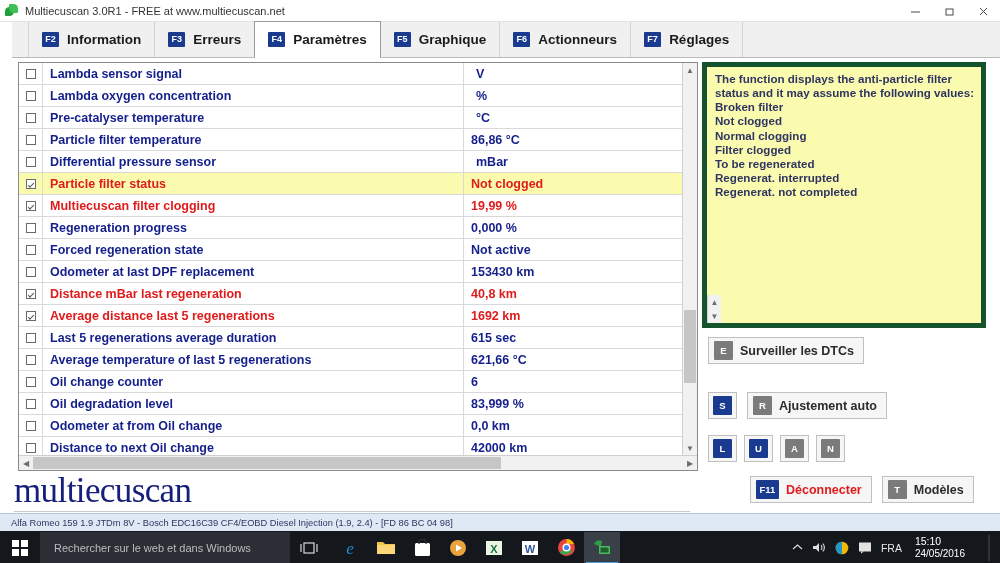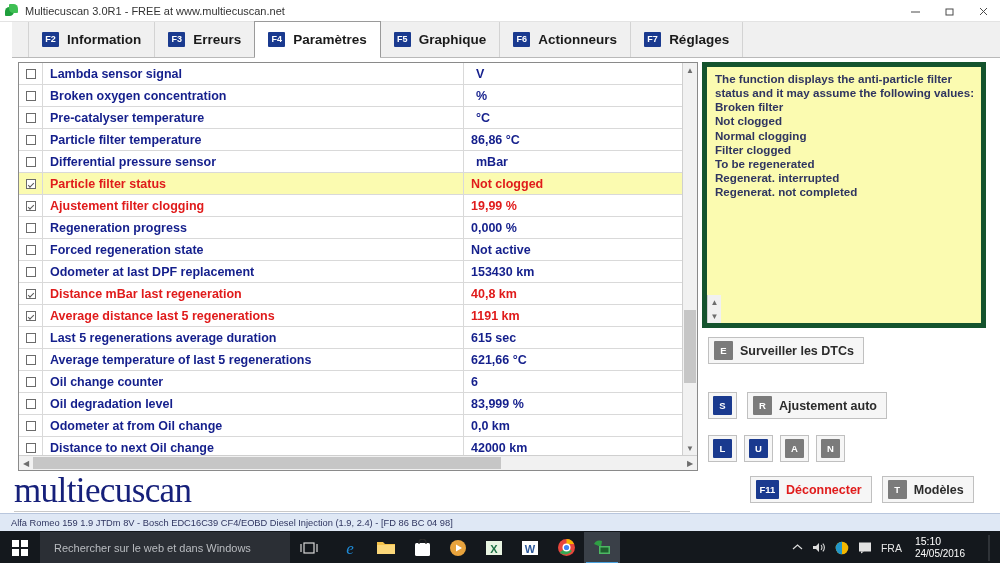--- a/index.html
+++ b/index.html
@@ -377,21 +377,21 @@
               <div class="pcheck">
                 <div class="cbox"></div>
               </div>
               <div class="pname">Lambda sensor signal</div>
               <div class="pval indent">V</div>
             </div>
             <div class="prow">
               <div class="pcheck">
                 <div class="cbox"></div>
               </div>
-              <div class="pname">Broken oxygen concentration</div>
+              <div class="pname">Lambda oxygen concentration</div>
               <div class="pval indent">%</div>
             </div>
             <div class="prow">
               <div class="pcheck">
                 <div class="cbox"></div>
               </div>
               <div class="pname">Pre-catalyser temperature</div>
               <div class="pval indent">°C</div>
             </div>
             <div class="prow">
@@ -412,21 +412,21 @@
               <div class="pcheck">
                 <div class="cbox on"></div>
               </div>
               <div class="pname">Particle filter status</div>
               <div class="pval">Not clogged</div>
             </div>
             <div class="prow red">
               <div class="pcheck">
                 <div class="cbox on"></div>
               </div>
-              <div class="pname">Ajustement filter clogging</div>
+              <div class="pname">Multiecuscan filter clogging</div>
               <div class="pval">19,99 %</div>
             </div>
             <div class="prow">
               <div class="pcheck">
                 <div class="cbox"></div>
               </div>
               <div class="pname">Regeneration progress</div>
               <div class="pval">0,000 %</div>
             </div>
             <div class="prow">
@@ -448,21 +448,21 @@
                 <div class="cbox on"></div>
               </div>
               <div class="pname">Distance mBar last regeneration</div>
               <div class="pval">40,8 km</div>
             </div>
             <div class="prow red">
               <div class="pcheck">
                 <div class="cbox on"></div>
               </div>
               <div class="pname">Average distance last 5 regenerations</div>
-              <div class="pval">1191 km</div>
+              <div class="pval">1692 km</div>
             </div>
             <div class="prow">
               <div class="pcheck">
                 <div class="cbox"></div>
               </div>
               <div class="pname">Last 5 regenerations average duration</div>
               <div class="pval">615 sec</div>
             </div>
             <div class="prow">
               <div class="pcheck">

